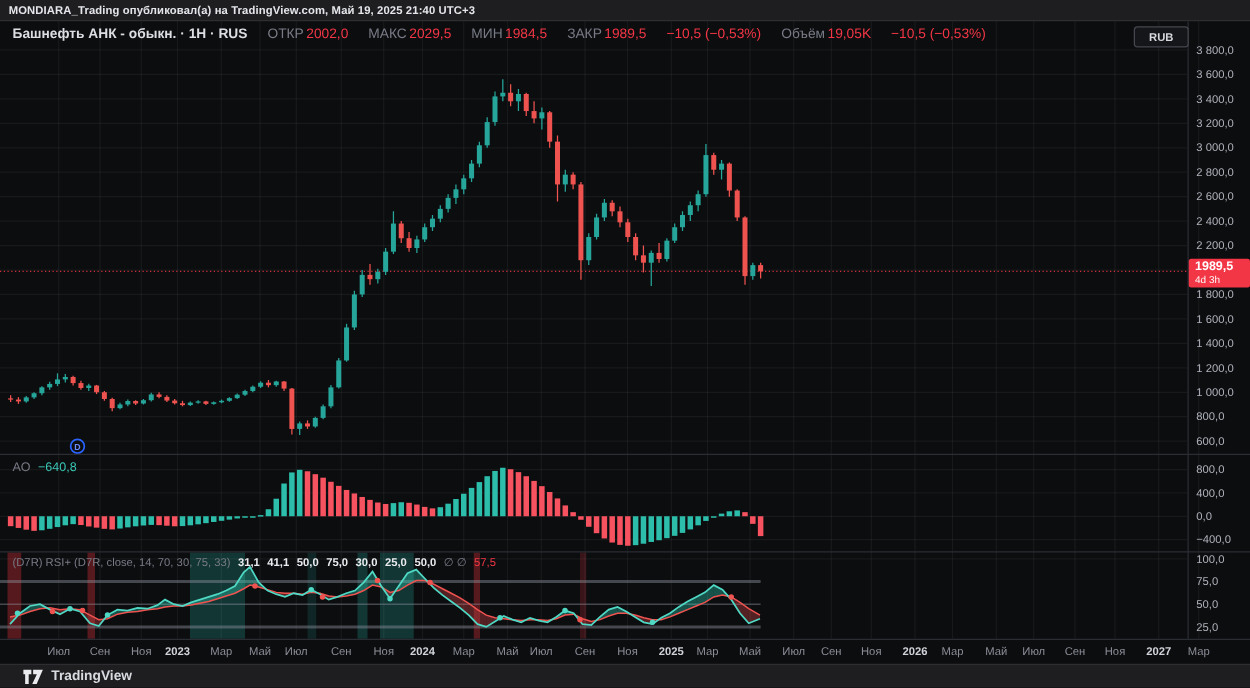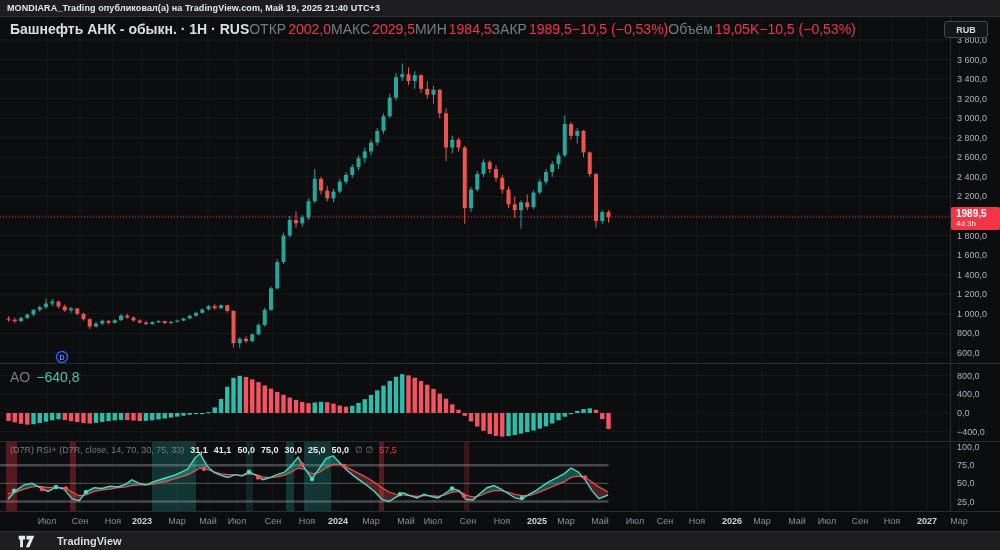--- a/index.html
+++ b/index.html
@@ -13,48 +13,48 @@
     display:flex;align-items:center;padding-left:7px;box-sizing:border-box;
     font-size:9px;font-weight:700;color:#e4e6ea;letter-spacing:.1px;
   }
   .widget{
     position:absolute;top:16px;left:0;width:1000px;height:516px;
     background:#0c0d0f;border-top:1px solid #2e2e32;border-bottom:1px solid #2e2e32;
     box-sizing:border-box;
   }
   #chart-svg{position:absolute;top:0;left:0;font-family:"Liberation Sans",sans-serif;}
   .legend-row{
-    position:absolute;top:4px;left:10px;display:flex;gap:0;align-items:baseline;
-    font-size:14px;white-space:nowrap;z-index:3;
+    position:absolute;top:4px;left:10px;display:flex;gap:16px;align-items:baseline;
+    font-size:11px;white-space:nowrap;z-index:3;
   }
   .pair{display:flex;gap:2px;}
   .lbl{color:#787b86;}
   .val-red{color:#f23645;}
   .val-teal{color:#3bc9b7;}
   .sym-title{color:#dcdee3;font-weight:600;cursor:pointer;}
   .ind-row{position:absolute;left:10px;display:flex;gap:6px;align-items:baseline;
     font-size:9px;white-space:nowrap;z-index:3;}
-  .ao-row{top:352px;font-size:14px;justify-content:space-between;}
+  .ao-row{top:352px;font-size:10px;justify-content:space-between;}
   .rsi-row{top:428px;}
   .rsi-val{font-weight:700;color:#e8eaee;}
   .rub-btn{
-    position:absolute;top:4px;left:944px;width:42px;height:15px;z-index:3;
+    position:absolute;top:4px;left:907px;width:42px;height:15px;z-index:3;
     border:1px solid #44474f;border-radius:3px;background:#15161a;
     color:#d6d8dd;font-size:9px;font-weight:700;
     display:flex;align-items:center;justify-content:center;cursor:pointer;
   }
   .price-tag{
     position:absolute;left:951px;top:190px;width:49px;z-index:3;
     background:#f23645;color:#fff;border-radius:2px;padding:2px 0 2px 5px;box-sizing:border-box;
   }
   .price-tag .p{font-size:10px;font-weight:700;line-height:10px;}
   .price-tag .cd{font-size:8px;line-height:9px;opacity:.95;}
   .footer{
     position:absolute;top:532px;left:0;width:100%;height:18px;
-    display:flex;align-items:center;gap:22px;padding-left:18px;box-sizing:border-box;
+    display:flex;align-items:center;gap:6px;padding-left:18px;box-sizing:border-box;
     color:#d8dbe0;font-size:11px;font-weight:700;
   }
   .footer .logo{display:flex;align-items:center;}
 </style>
 </head>
 <body>
 
 <div class="attribution">
   <span>MONDIARA_Trading опубликовал(а) на TradingView.com, Май 19, 2025 21:40 UTC+3</span>
 </div>

